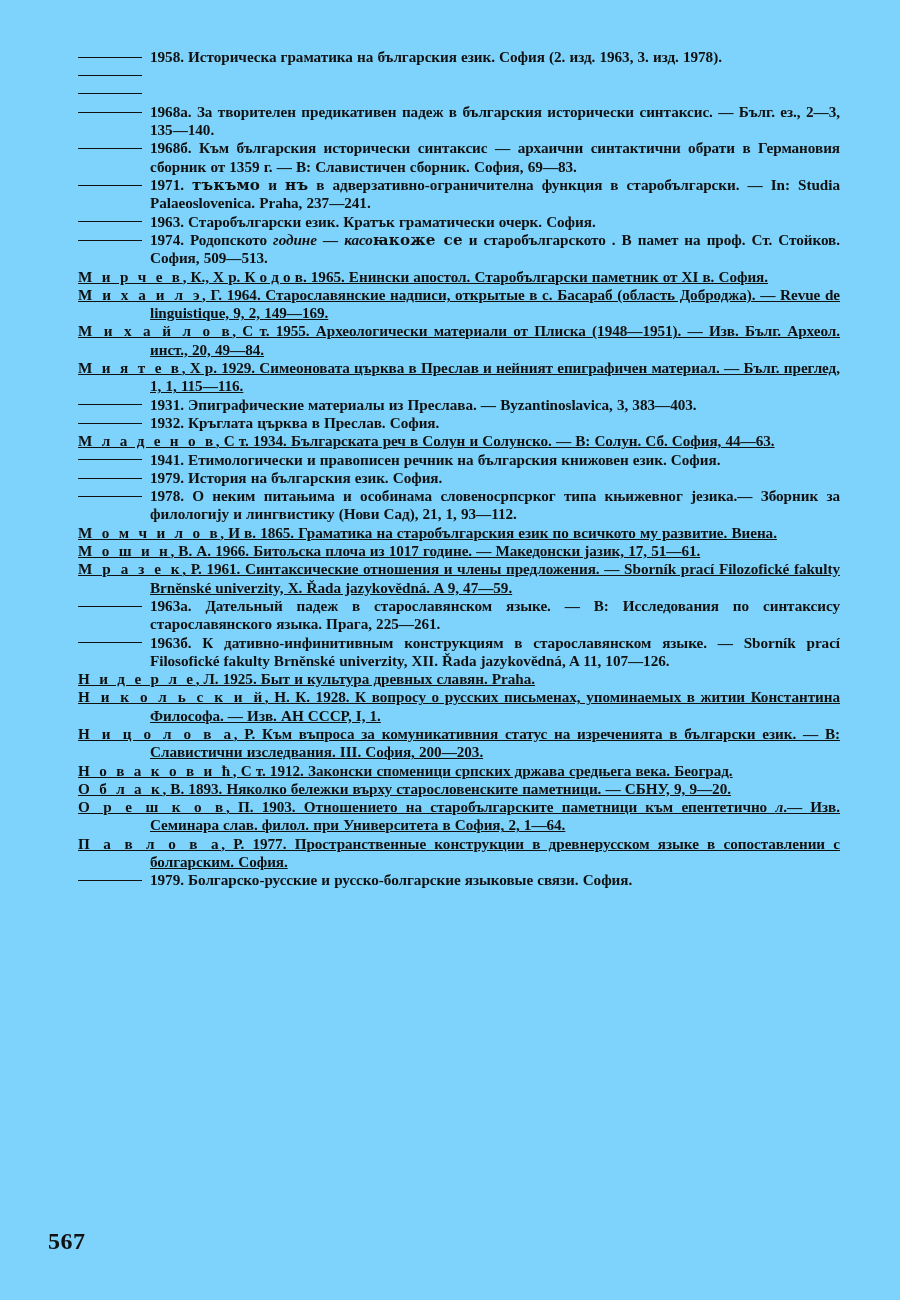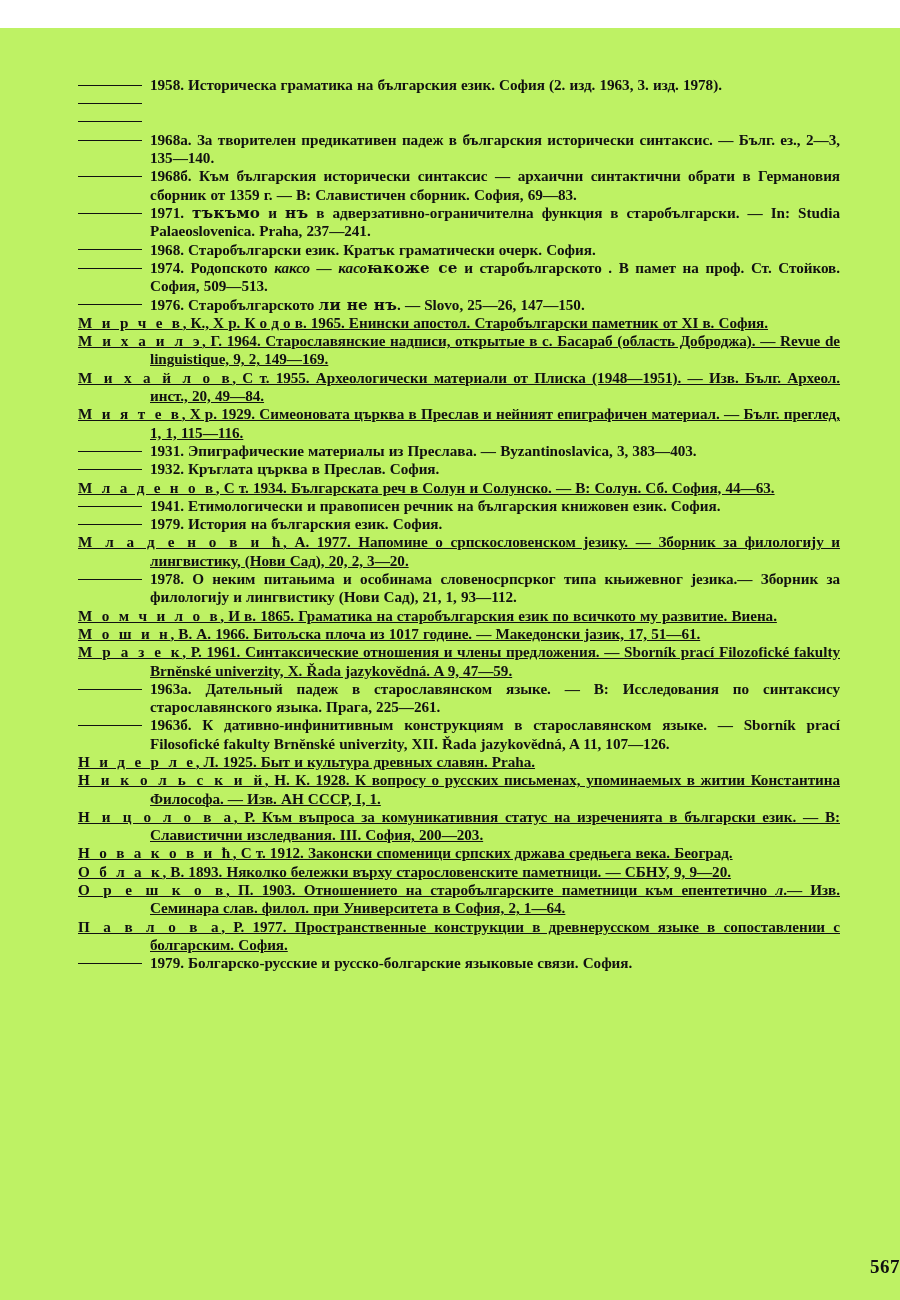--- a/index.html
+++ b/index.html
@@ -13,22 +13,21 @@
     position: relative;
     font-family: "Liberation Serif", "DejaVu Serif", serif;
     color: #111111;
     overflow: hidden;
   }
 
   
   #page {
     position: absolute;
     inset: 0;
-    background: #bef264;
-    margin-top: 28px;
+    background: #7dd3fc;
   }
 
   #biblio {
     position: absolute;
     left: 78px;
     top: 48px;
     width: 762px;
   }
 
   .entry {
@@ -80,52 +79,51 @@
     font-family: "DejaVu Serif", "Liberation Serif", serif;
     font-weight: 700;
     letter-spacing: 0.2px;
   }
 
   #page-number {
     position: absolute;
     left: 0;
     right: 0;
     top: 1228px;
-    text-align: right;
-    font-size: 19px;
+    text-align: left;
+    font-size: 24px;
     font-weight: 700;
     font-family: "Liberation Serif", "DejaVu Serif", serif;
     letter-spacing: 0.5px;
+    padding-left: 48px;
   }
 </style>
 </head>
 <body>
 
 <div id="page">
 
   <div id="biblio">
       <p class="entry dash"><span class="rule"></span><span>1958. Историческа граматика на българския език. София (2. изд. 1963, 3. изд. 1978).</span></p>
       <p class="entry dash"><span class="rule"></span></p>
       <p class="entry dash"><span class="rule"></span></p>
       <p class="entry dash"><span class="rule"></span><span>1968а. За творителен предикативен падеж в българския исторически синтаксис. — Бълг. ез., 2—3, 135—140.</span></p>
       <p class="entry dash"><span class="rule"></span><span>1968б. Към българския исторически синтаксис — архаични синтактични обрати в Германовия сборник от 1359 г. — В: Славистичен сборник. София, 69—83.</span></p>
       <p class="entry dash"><span class="rule"></span><span>1971. </span><span class="ocs">тъкъмо</span><span> и </span><span class="ocs">нъ</span><span> в адверзативно-ограничителна функция в старобългарски. — In: Studia Palaeoslovenica. Praha, 237—241.</span></p>
-      <p class="entry dash"><span class="rule"></span><span>1968. Старобългарски език. Кратък граматически очерк. София.</span></p>
-      <p class="entry dash"><span class="rule"></span><span>1974. Родопското </span><span class="ital">каксо — касо</span><span class="ocs">ꙗкоже се</span><span> и старобългарското </span><span>. В памет на проф. Ст. Стойков. София, 509—513.</span></p>
-      <p class="entry dash"><span class="rule"></span><span>1976. Старобългарското </span><span class="ocs">ли не нъ</span><span>. — Slovo, 25—26, 147—150.</span></p>
+      <p class="entry dash"><span class="rule"></span><span>1963. Старобългарски език. Кратък граматически очерк. София.</span></p>
+      <p class="entry dash"><span class="rule"></span><span>1974. Родопското </span><span class="ital">године — касо</span><span class="ocs">ꙗкоже се</span><span> и старобългарското </span><span>. В памет на проф. Ст. Стойков. София, 509—513.</span></p>
       <p class="entry author"><span class="surname">М и р ч е в</span><span>, К., Х р. К о д о в. 1965. Енински апостол. Старобългарски паметник от XI в. София.</span></p>
       <p class="entry author"><span class="surname">М и х а и л э</span><span>, Г. 1964. Старославянские надписи, открытые в с. Басараб (область Доброджа). — Revue de linguistique, 9, 2, 149—169.</span></p>
       <p class="entry author"><span class="surname">М и х а й л о в</span><span>, С т. 1955. Археологически материали от Плиска (1948—1951). — Изв. Бълг. Археол. инст., 20, 49—84.</span></p>
       <p class="entry author"><span class="surname">М и я т е в</span><span>, Х р. 1929. Симеоновата църква в Преслав и нейният епиграфичен материал. — Бълг. преглед, 1, 1, 115—116.</span></p>
       <p class="entry dash"><span class="rule"></span><span>1931. Эпиграфические материалы из Преслава. — Byzantinoslavica, 3, 383—403.</span></p>
       <p class="entry dash"><span class="rule"></span><span>1932. Кръглата църква в Преслав. София.</span></p>
       <p class="entry author"><span class="surname">М л а д е н о в</span><span>, С т. 1934. Българската реч в Солун и Солунско. — В: Солун. Сб. София, 44—63.</span></p>
       <p class="entry dash"><span class="rule"></span><span>1941. Етимологически и правописен речник на българския книжовен език. София.</span></p>
       <p class="entry dash"><span class="rule"></span><span>1979. История на българския език. София.</span></p>
-      <p class="entry author"><span class="surname">М л а д е н о в и ћ</span><span>, А. 1977. Напомине о српскословенском језику. — Зборник за филологију и лингвистику, (Нови Сад), 20, 2, 3—20.</span></p>
       <p class="entry dash"><span class="rule"></span><span>1978. О неким питањима и особинама словеносрпсрког типа књижевног језика.— Зборник за филологију и лингвистику (Нови Сад), 21, 1, 93—112.</span></p>
       <p class="entry author"><span class="surname">М о м ч и л о в</span><span>, И в. 1865. Граматика на старобългарския език по всичкото му развитие. Виена.</span></p>
       <p class="entry author"><span class="surname">М о ш и н</span><span>, В. А. 1966. Битољска плоча из 1017 године. — Македонски јазик, 17, 51—61.</span></p>
       <p class="entry author"><span class="surname">М р а з е к</span><span>, Р. 1961. Синтаксические отношения и члены предложения. — Sborník prací Filozofické fakulty Brněnské univerzity, X. Řada jazykovědná. A 9, 47—59.</span></p>
       <p class="entry dash"><span class="rule"></span><span>1963а. Дательный падеж в старославянском языке. — В: Исследования по синтаксису старославянского языка. Прага, 225—261.</span></p>
       <p class="entry dash"><span class="rule"></span><span>1963б. К дативно-инфинитивным конструкциям в старославянском языке. — Sborník prací Filosofické fakulty Brněnské univerzity, XII. Řada jazykovědná, A 11, 107—126.</span></p>
       <p class="entry author"><span class="surname">Н и д е р л е</span><span>, Л. 1925. Быт и культура древных славян. Praha.</span></p>
       <p class="entry author"><span class="surname">Н и к о л ь с к и й</span><span>, Н. К. 1928. К вопросу о русских письменах, упоминаемых в житии Константина Философа. — Изв. АН СССР, I, 1.</span></p>
       <p class="entry author"><span class="surname">Н и ц о л о в а</span><span>, Р. Към въпроса за комуникативния статус на изреченията в български език. — В: Славистични изследвания. III. София, 200—203.</span></p>
       <p class="entry author"><span class="surname">Н о в а к о в и ћ</span><span>, С т. 1912. Законски споменици српских држава средњега века. Београд.</span></p>

